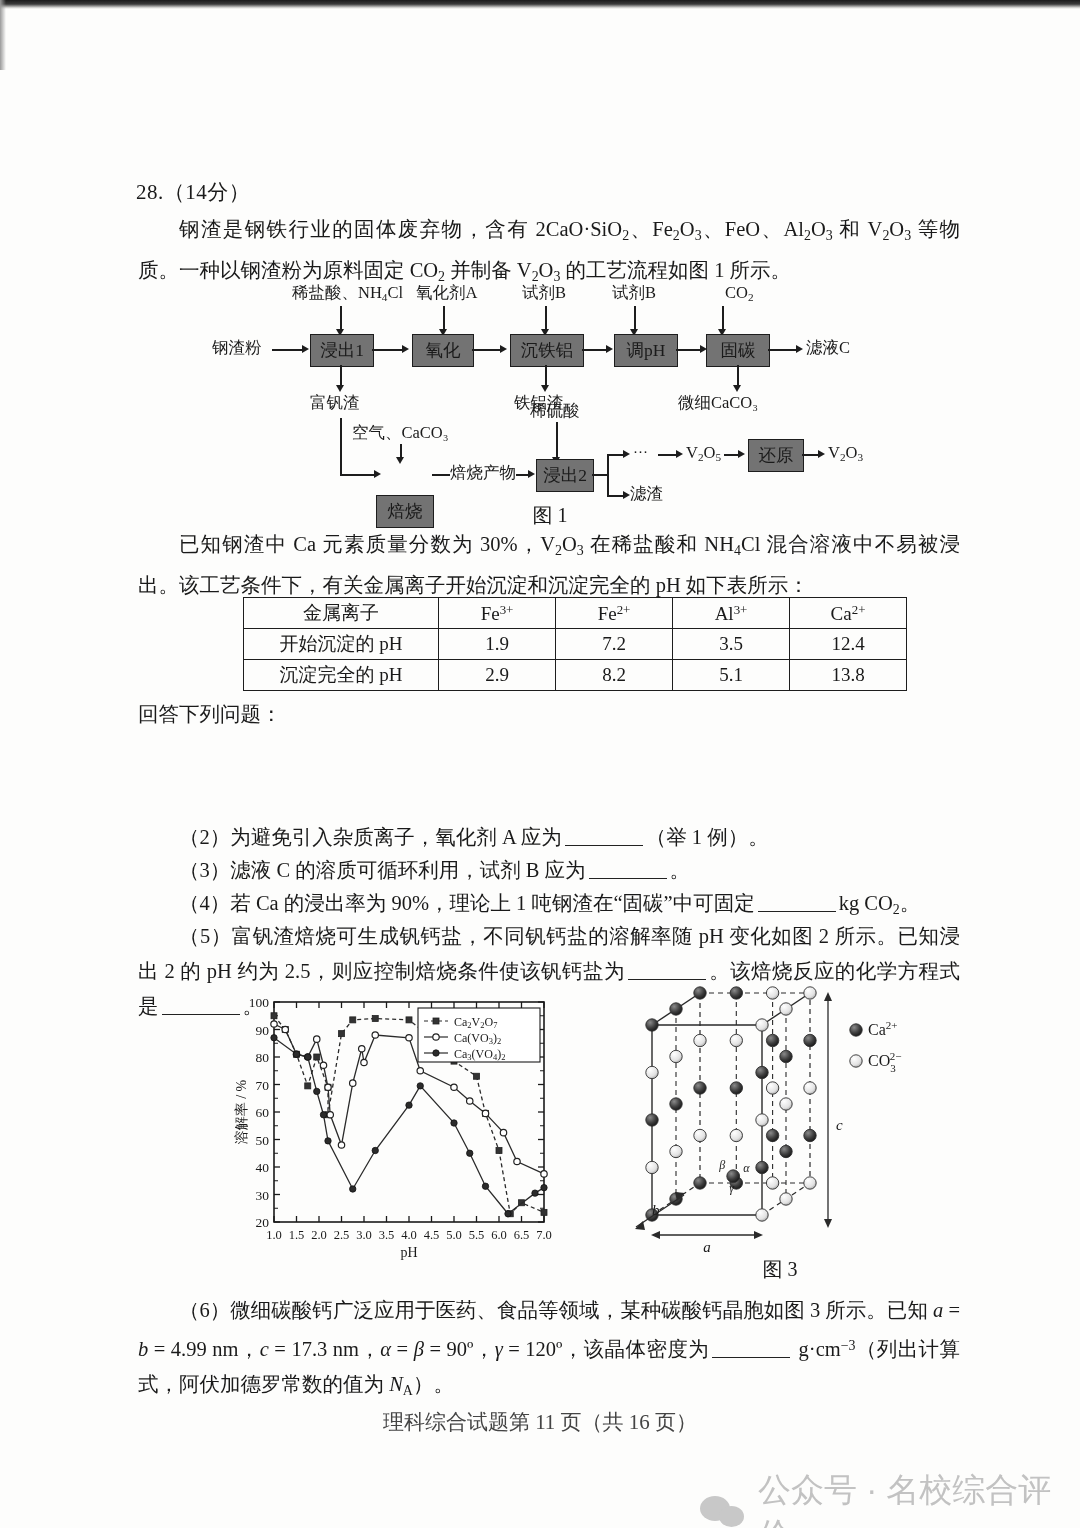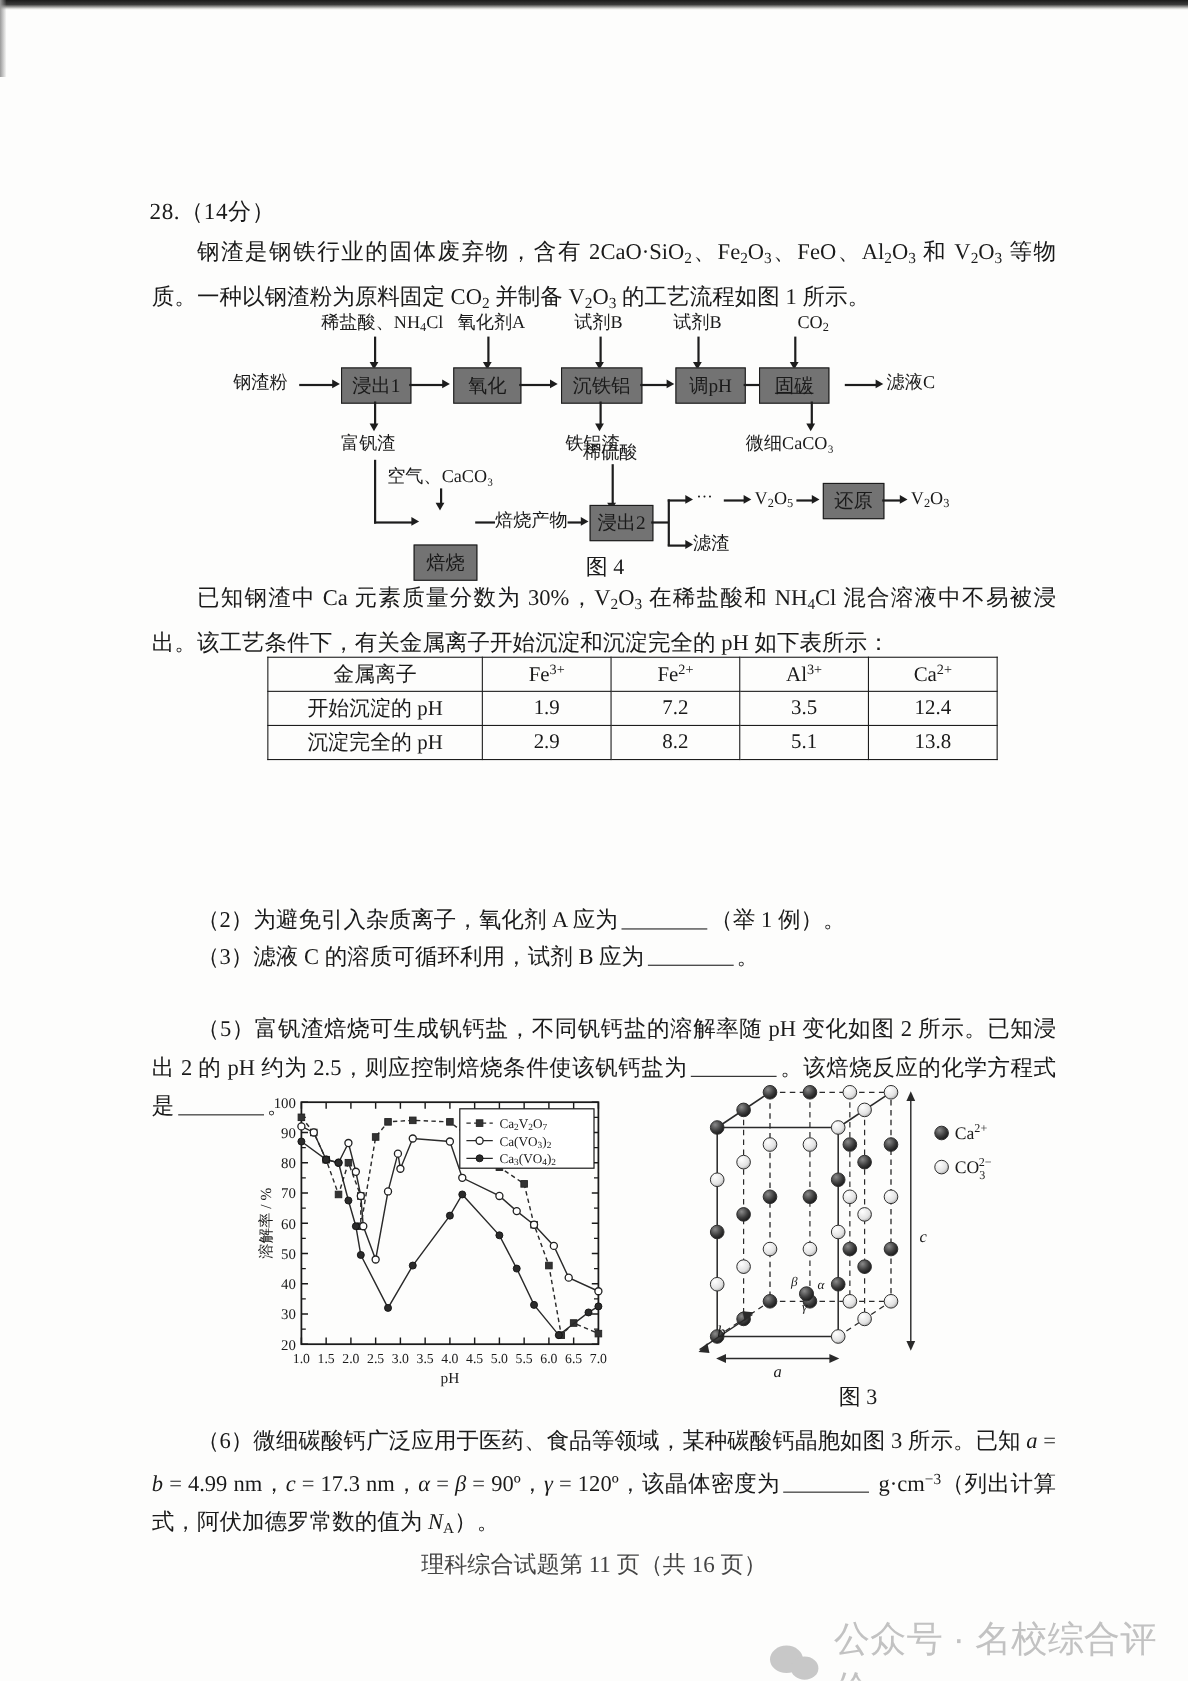--- a/index.html
+++ b/index.html
@@ -124,21 +124,21 @@
     <div class="ar-r" style="left:300px;top:60.5px;"></div>
 
     <div class="bx" style="left:310px;top:50px;width:72px;">沉铁铝</div>
     <div class="ln hl" style="left:382px;top:65px;width:26px;"></div>
     <div class="ar-r" style="left:406px;top:60.5px;"></div>
 
     <div class="bx" style="left:414px;top:50px;width:62px;">调pH</div>
     <div class="ln hl" style="left:476px;top:65px;width:26px;"></div>
     <div class="ar-r" style="left:500px;top:60.5px;"></div>
 
-    <div class="bx" style="left:490px;top:50px;width:62px;text-decoration:underline;">固碳</div>
+    <div class="bx" style="left:506px;top:50px;width:62px;">固碳</div>
     <div class="ln hl" style="left:568px;top:65px;width:30px;"></div>
     <div class="ar-r" style="left:596px;top:60.5px;"></div>
     <div class="lbl" style="left:606px;top:55px;">滤液C</div>
 
     <div class="ln vl" style="left:140px;top:81px;height:22px;"></div>
     <div class="ar-d" style="left:135.5px;top:101px;"></div>
     <div class="lbl" style="left:110px;top:110px;">富钒渣</div>
 
     <div class="ln vl" style="left:345px;top:81px;height:22px;"></div>
     <div class="ar-d" style="left:340.5px;top:101px;"></div>
@@ -181,21 +181,21 @@
     <div class="ar-r" style="left:476px;top:165.5px;"></div>
     <div class="lbl" style="left:486px;top:160px;">V<sub>2</sub>O<sub>5</sub></div>
     <div class="ln hl" style="left:524px;top:170px;width:16px;"></div>
     <div class="ar-r" style="left:538px;top:165.5px;"></div>
 
     <div class="bx" style="left:548px;top:155px;width:54px;">还原</div>
     <div class="ln hl" style="left:602px;top:170px;width:18px;"></div>
     <div class="ar-r" style="left:618px;top:165.5px;"></div>
     <div class="lbl" style="left:628px;top:160px;">V<sub>2</sub>O<sub>3</sub></div>
 
-    <div class="fig1cap">图 4</div>
+    <div class="fig1cap">图 1</div>
   </div>
 
   <div class="para p-known">
     已知钢渣中 Ca 元素质量分数为 30%，V<sub>2</sub>O<sub>3</sub> 在稀盐酸和 NH<sub>4</sub>Cl 混合溶液中不易被浸出。该工艺条件下，有关金属离子开始沉淀和沉淀完全的 pH 如下表所示：
   </div>
 
   <table class="ion-table">
     <tbody>
         <tr>
       <td class="first">金属离子</td>
@@ -214,30 +214,34 @@
     <tr>
       <td class="first">沉淀完全的 pH</td>
       <td class="val">2.9</td>
       <td class="val">8.2</td>
       <td class="val">5.1</td>
       <td class="val">13.8</td>
     </tr>
   </tbody>
     </table>
 
+  <div class="para p-answer indent0">回答下列问题：</div>
 
 
   <div class="para p-q2">
     （2）为避免引入杂质离子，氧化剂 A 应为<span class="blank"></span>（举 1 例）。
   </div>
 
   <div class="para p-q3">
     （3）滤液 C 的溶质可循环利用，试剂 B 应为<span class="blank"></span>。
   </div>
 
+  <div class="para p-q4">
+    （4）若 Ca 的浸出率为 90%，理论上 1 吨钢渣在“固碳”中可固定<span class="blank"></span>kg CO<sub>2</sub>。
+  </div>
 
   <div class="para p-q5">
     （5）富钒渣焙烧可生成钒钙盐，不同钒钙盐的溶解率随 pH 变化如图 2 所示。已知浸出 2 的 pH 约为 2.5，则应控制焙烧条件使该钒钙盐为<span class="blank"></span>。该焙烧反应的化学方程式是<span class="blank"></span>。
   </div>
 
   <div class="fig2">
     <svg width="320" height="296" viewBox="0 0 320 296">
       <g id="chart-root">
           <rect x="42" y="10" width="270" height="220" fill="none" stroke="#1a1a1a" stroke-width="1.6"></rect>
           <line x1="42" y1="230" x2="48" y2="230" stroke="#1a1a1a" stroke-width="1.3"></line>

